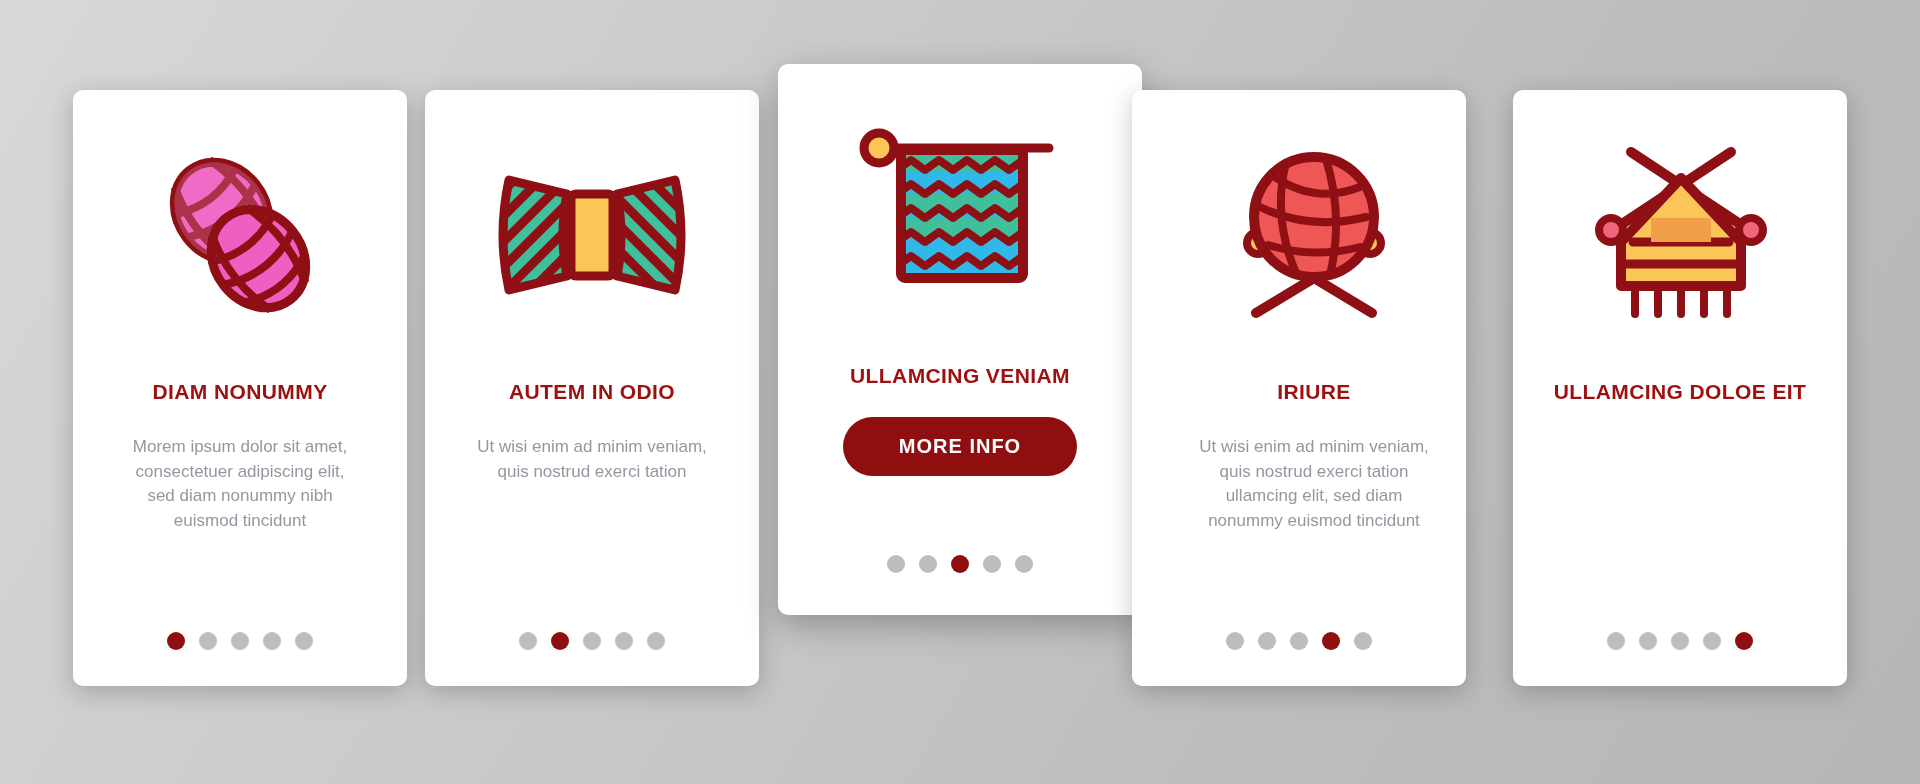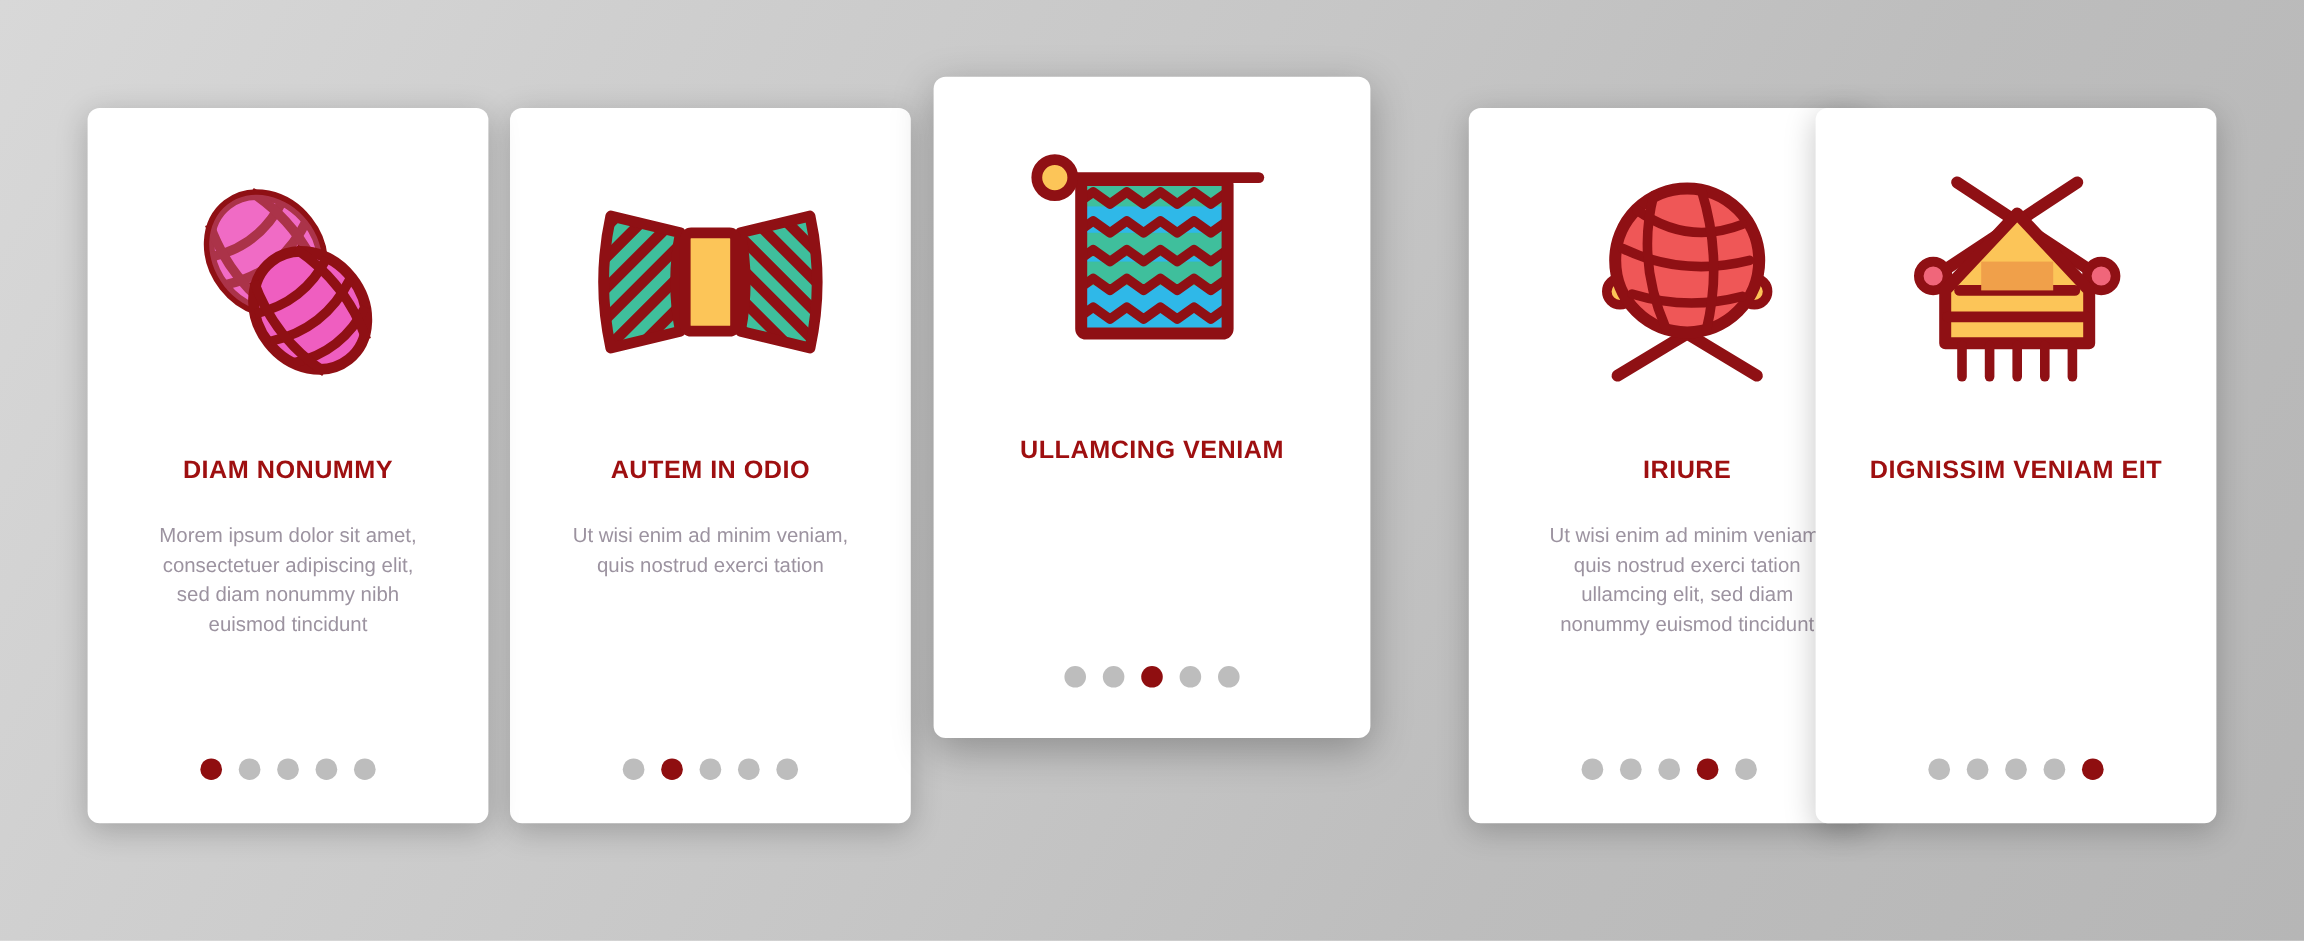--- a/index.html
+++ b/index.html
@@ -39,21 +39,21 @@
   .card.featured {
     top: 64px;
     width: 364px;
     height: 551px;
     box-shadow: 0 10px 34px rgba(0,0,0,0.28);
   }
 
   .c1 { left: 73px; }
   .c2 { left: 425px; }
   .c3 { left: 778px; }
-  .c4 { left: 1224px; padding-left: 30px; }
+  .c4 { left: 1132px; padding-left: 30px; }
   .c5 { left: 1513px; }
 
   .icon-wrap {
     height: 290px;
     width: 100%;
     display: flex;
     align-items: center;
     justify-content: center;
     flex: 0 0 auto;
   }
@@ -201,20 +201,21 @@
             <polyline points="44,120 58,110 72,120 86,110 100,120 114,110 128,120 142,110 156,120 170,110 180,120"></polyline>
             <polyline points="44,144 58,134 72,144 86,134 100,144 114,134 128,144 142,134 156,144 170,134 180,144"></polyline>
           </g>
         </g>
         <rect x="48" y="28" width="122" height="128" rx="4" fill="none" stroke="#8f1014" stroke-width="10"></rect>
         <line x1="30" y1="26" x2="196" y2="26" stroke="#8f1014" stroke-width="9" stroke-linecap="round"></line>
         <circle cx="26" cy="26" r="15" fill="#fcc558" stroke="#8f1014" stroke-width="9"></circle>
       </svg>
     </div>
     <div class="card-title">ULLAMCING VENIAM</div>
+    <button class="cta">MORE INFO</button>
     <div class="dots">
       <span class="dot"></span>
       <span class="dot"></span>
       <span class="dot active"></span>
       <span class="dot"></span>
       <span class="dot"></span>
     </div>
   </div>
 
   <div class="card standard c4">
@@ -260,21 +261,21 @@
         <rect x="78" y="88" width="60" height="24" fill="#f0a04a" stroke="none"></rect>
         <g stroke="#8f1014" stroke-width="8" stroke-linecap="round">
           <line x1="62" y1="158" x2="62" y2="184"></line>
           <line x1="85" y1="158" x2="85" y2="184"></line>
           <line x1="108" y1="158" x2="108" y2="184"></line>
           <line x1="131" y1="158" x2="131" y2="184"></line>
           <line x1="154" y1="158" x2="154" y2="184"></line>
         </g>
       </svg>
     </div>
-    <div class="card-title">DIGNISSIM VENIAM EIT</div>
+    <div class="card-title">ULLAMCING DOLOE EIT</div>
     <div class="dots">
       <span class="dot"></span>
       <span class="dot"></span>
       <span class="dot"></span>
       <span class="dot"></span>
       <span class="dot active"></span>
     </div>
   </div>
 
 </div>

